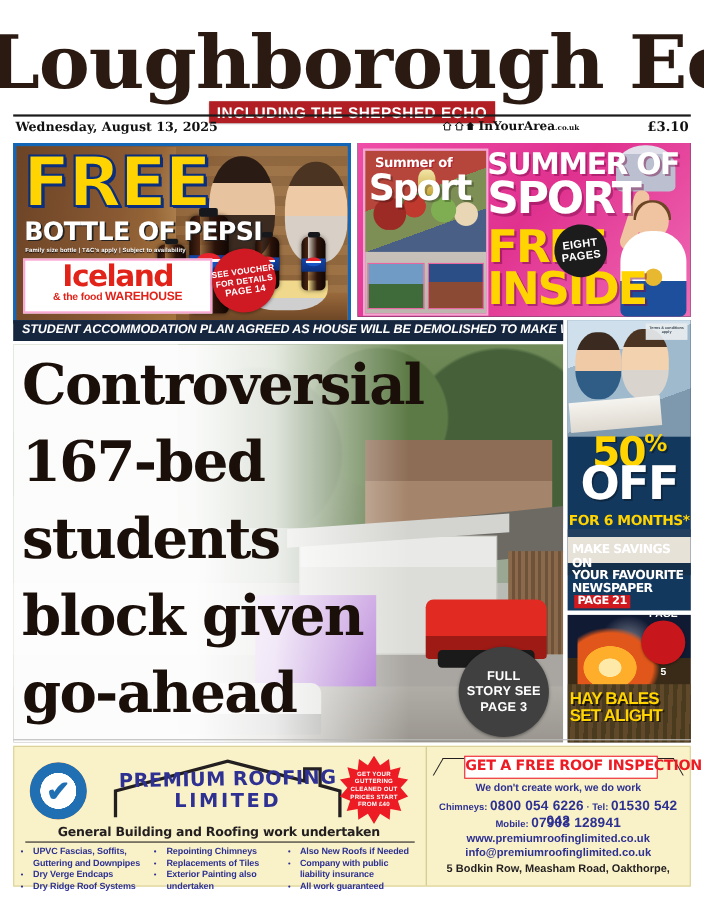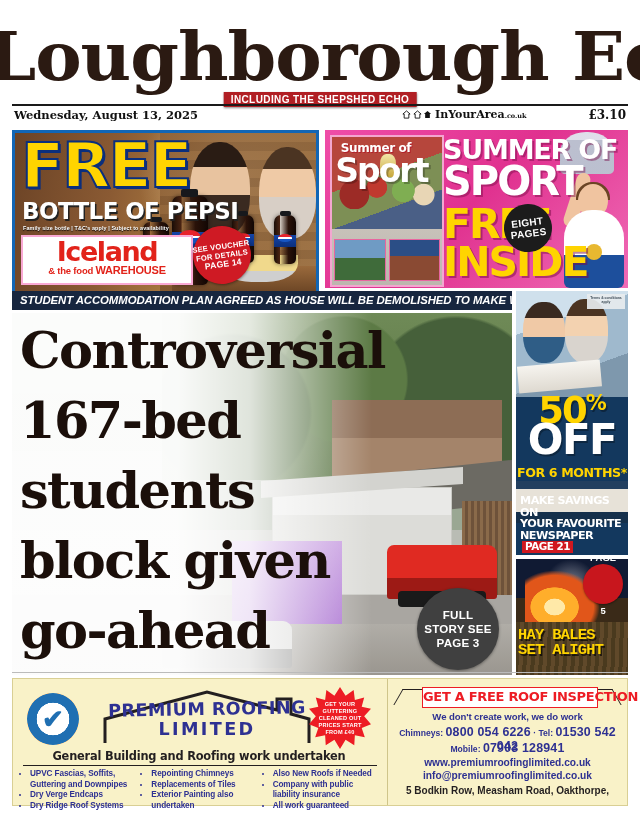--- a/index.html
+++ b/index.html
@@ -7,21 +7,21 @@
        font-family:"Liberation Sans",sans-serif;color:#111;}
   .page{position:relative;width:640px;height:815px;background:#fff;}
 
   
   .masthead{position:absolute;left:0;top:18px;width:640px;height:88px;}
   .mast-title{font-family:"DejaVu Serif",serif;font-weight:700;
     font-size:67px;line-height:78px;text-align:center;color:#2b1a12;
     letter-spacing:-1px;white-space:nowrap;
     transform:scaleX(1.04);transform-origin:center;}
   .mast-badge{position:absolute;left:50%;transform:translateX(-50%);
-    top:74px;background:#b11f24;color:#fff;font-size:10px;font-weight:700;
+    top:74px;background:#b11f24;color:#fff;font-size:14px;font-weight:700;
     letter-spacing:.4px;padding:2px 7px 2px 7px;white-space:nowrap;
     box-shadow:0 1px 2px rgba(0,0,0,.45);}
   .mast-rule{position:absolute;left:12px;top:104px;width:616px;height:2px;background:#1a1a1a;}
   .dateline{position:absolute;left:14px;top:108px;font-size:11.5px;
     font-weight:700;font-family:"DejaVu Serif",serif;color:#111;}
   .price{position:absolute;right:14px;top:108px;font-size:12px;
     font-weight:700;font-family:"DejaVu Serif",serif;color:#111;}
   .iya{position:absolute;left:402px;top:108px;display:flex;align-items:center;gap:3px;}
   .iya-houses{display:flex;gap:1.5px;align-items:flex-end;}
   .iya-txt{font-family:"DejaVu Serif",serif;font-weight:700;font-size:11px;color:#111;}
@@ -225,21 +225,21 @@
     padding:0 3px;margin-left:2px;}
   .hay{position:relative;margin-top:4px;width:112px;height:116px;
     background:linear-gradient(180deg,#101a33 0 34%,#3a2a18 34% 100%);overflow:hidden;}
   .hay-fire{position:absolute;left:8%;top:10%;width:66%;height:52%;
     background:radial-gradient(ellipse at 40% 60%,#ffe9a8 0 16%,#ffae2b 17% 38%,#e1561a 39% 62%,rgba(80,20,5,0) 72%);}
   .hay-smoke{position:absolute;left:26%;top:0;width:46%;height:28%;
     background:radial-gradient(ellipse at 50% 80%,rgba(220,220,225,.55),transparent 70%);}
   .hay-ground{position:absolute;left:0;bottom:0;width:100%;height:46%;
     background:repeating-linear-gradient(92deg,#4a3a1e 0 4px,#60492a 4px 8px);}
   .hay-ttl{position:absolute;left:2px;bottom:16px;width:108px;
-    font-family:Liberation Mono, monospace;font-weight:700;font-size:15.4px;line-height:15.6px;
+    font-family:Liberation Sans, sans-serif;font-weight:700;font-size:15.4px;line-height:15.6px;
     color:#ffd400;letter-spacing:-.7px;text-shadow:1.5px 1.5px 0 rgba(0,0,0,.65);}
   .page5{position:absolute;right:5px;top:5px;width:40px;height:40px;border-radius:50%;
     background:#c8161d;color:#fff;display:flex;flex-direction:column;align-items:center;
     justify-content:center;font-weight:700;font-size:9.4px;line-height:10px;
     box-shadow:0 1px 2px rgba(0,0,0,.4);gap:43px;}
 
   
   .sep{position:absolute;left:12px;top:672px;width:616px;height:1px;background:#bbb;}
   .roof{position:absolute;left:12px;top:678px;width:616px;height:128px;
     background:#f9f2c8;border:1px solid #d9cf94;box-sizing:border-box;display:flex;}

